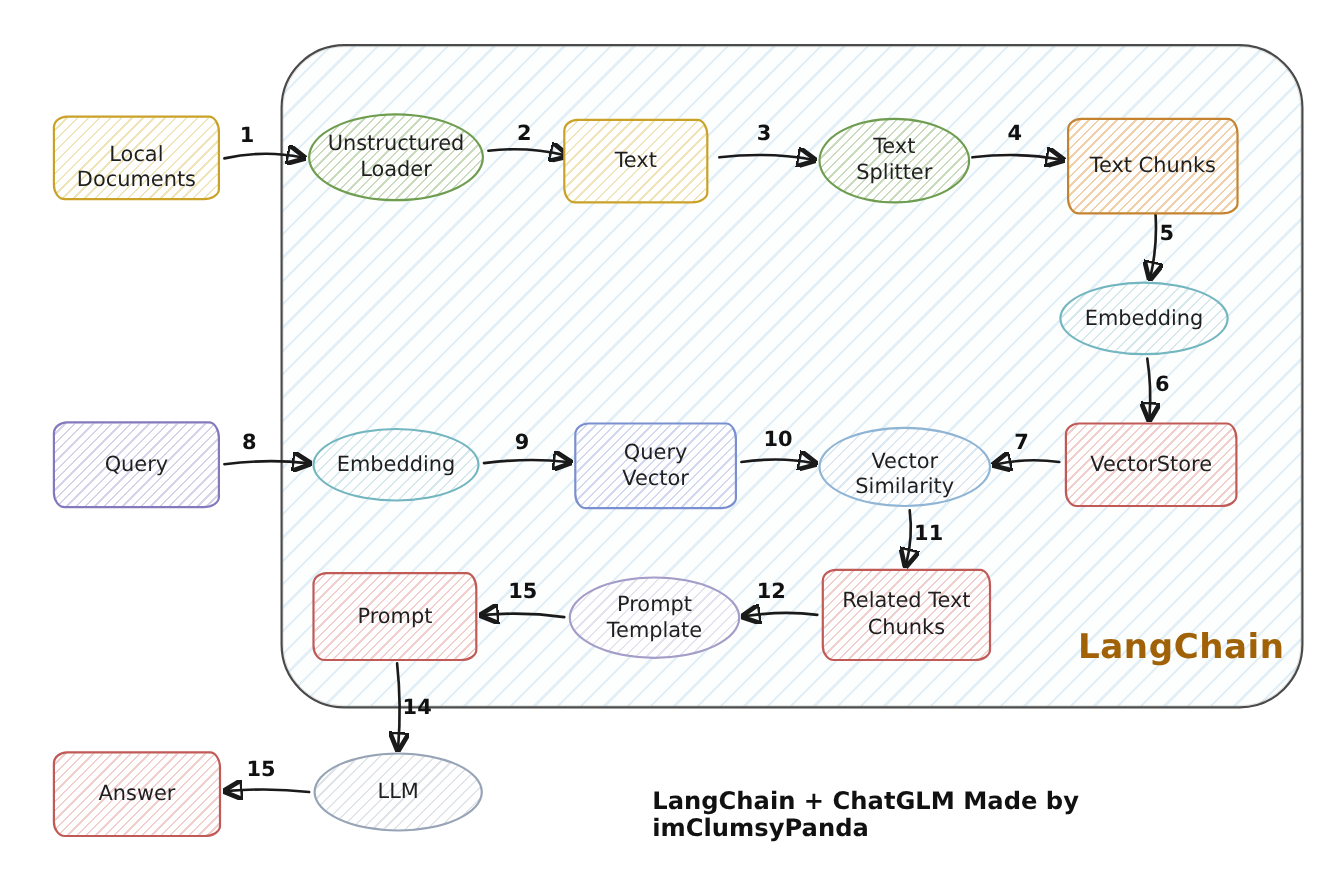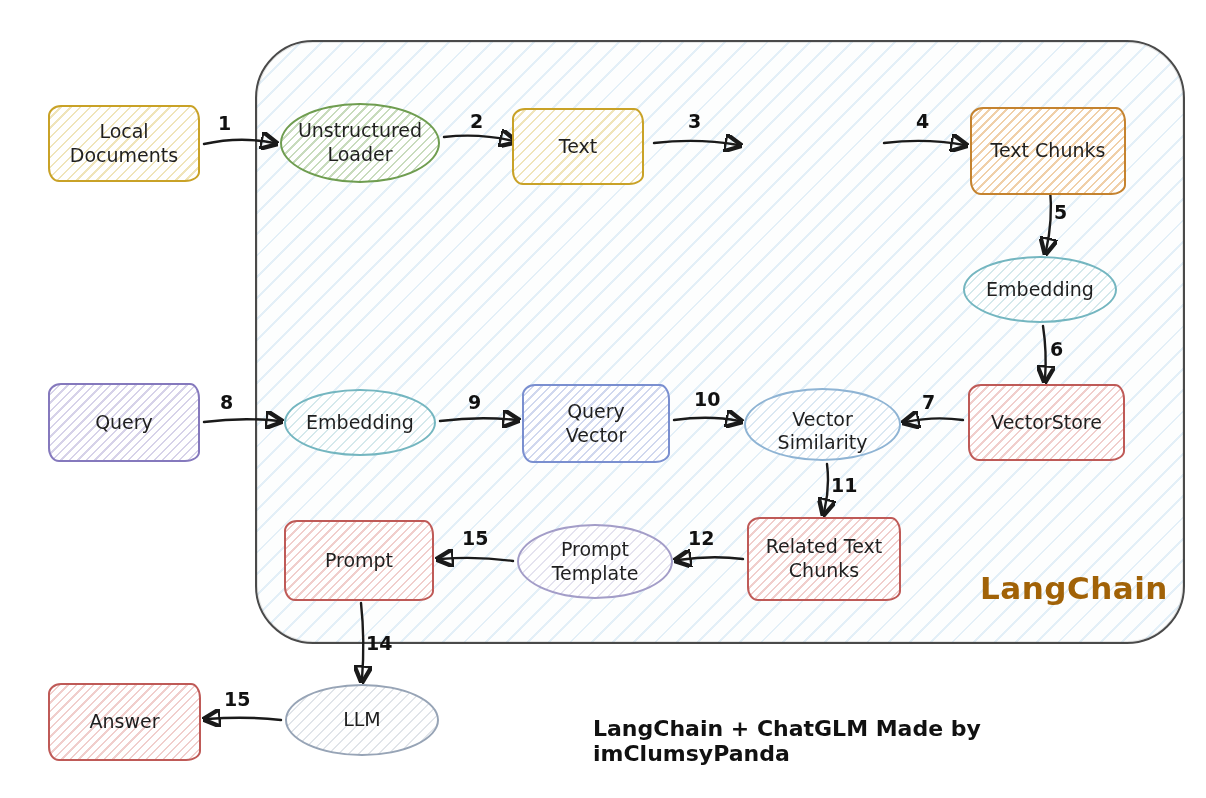--- a/index.html
+++ b/index.html
@@ -45,21 +45,21 @@
   .c-orange    { border-color:#c5832f; background-image:repeating-linear-gradient(135deg, rgba(222,150,64,0.45) 0 1.8px, rgba(0,0,0,0) 1.8px 6px); }
   .c-teal      { border-color:#74b6c0; background-image:repeating-linear-gradient(135deg, rgba(116,182,192,0.30) 0 1.4px, rgba(0,0,0,0) 1.4px 7px); }
   .c-red       { border-color:#bf5a57; background-image:repeating-linear-gradient(135deg, rgba(214,116,110,0.35) 0 1.6px, rgba(0,0,0,0) 1.6px 6px); }
   .c-purple    { border-color:#8579bd; background-image:repeating-linear-gradient(135deg, rgba(139,127,192,0.35) 0 1.6px, rgba(0,0,0,0) 1.6px 6px);text-align:right; }
   .c-blue      { border-color:#7a8fd0; background-image:repeating-linear-gradient(135deg, rgba(122,143,208,0.35) 0 1.6px, rgba(0,0,0,0) 1.6px 6px); }
   .c-lightblue { border-color:#8fb4d4; background-image:repeating-linear-gradient(135deg, rgba(143,184,216,0.32) 0 1.4px, rgba(0,0,0,0) 1.4px 7px);align-items:flex-end; }
   .c-lavender  { border-color:#a39dc8; background-image:repeating-linear-gradient(135deg, rgba(168,162,204,0.30) 0 1.4px, rgba(0,0,0,0) 1.4px 7px); }
   .c-slate     { border-color:#97a4b6; background-image:repeating-linear-gradient(135deg, rgba(154,167,184,0.30) 0 1.4px, rgba(0,0,0,0) 1.4px 7px); }
 
   
-  .n-local-documents     { left:48px;  top:105px; width:152px; height:77px; }
+  .n-local-documents     { left:48px;  top:105px; width:152px; height:77px;align-items:flex-end; }
   .n-unstructured-loader { left:280px; top:103px; width:160px; height:80px; }
   .n-text                { left:512px; top:108px; width:132px; height:77px; }
   .n-text-splitter       { left:744px; top:107px; width:138px; height:78px; }
   .n-text-chunks         { left:970px; top:107px; width:156px; height:88px; }
   .n-embedding-store     { left:963px; top:256px; width:154px; height:67px; }
   .n-vectorstore         { left:968px; top:384px; width:157px; height:77px; }
   .n-query               { left:48px;  top:383px; width:152px; height:79px; }
   .n-embedding-query     { left:284px; top:389px; width:152px; height:67px; }
   .n-query-vector        { left:522px; top:384px; width:148px; height:79px; }
   .n-vector-similarity   { left:744px; top:388px; width:157px; height:73px; }
@@ -141,20 +141,23 @@
 
   <div class="node rect c-yellow n-local-documents">
     <span>Local Documents</span>
   </div>
   <div class="node ellipse c-green n-unstructured-loader">
     <span>Unstructured Loader</span>
   </div>
   <div class="node rect c-yellow n-text">
     <span>Text</span>
   </div>
+  <div class="node ellipse c-green n-text-splitter">
+    <span>Text Splitter</span>
+  </div>
   <div class="node rect c-orange n-text-chunks">
     <span>Text Chunks</span>
   </div>
   <div class="node ellipse c-teal n-embedding-store">
     <span>Embedding</span>
   </div>
   <div class="node rect c-red n-vectorstore">
     <span>VectorStore</span>
   </div>
   <div class="node rect c-purple n-query">

